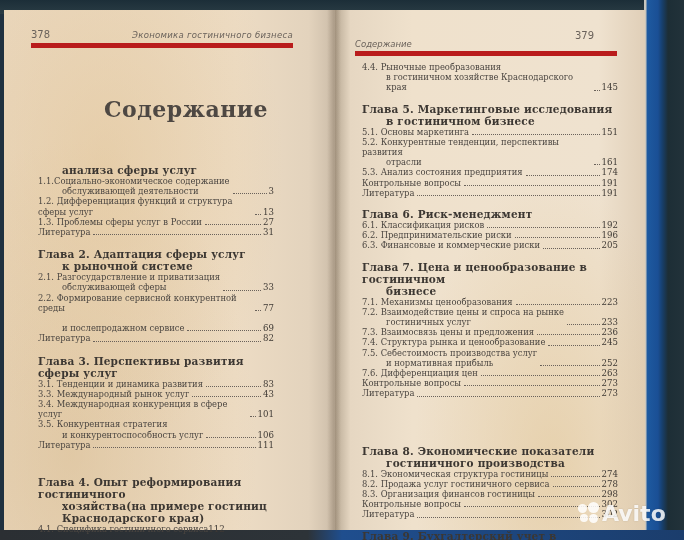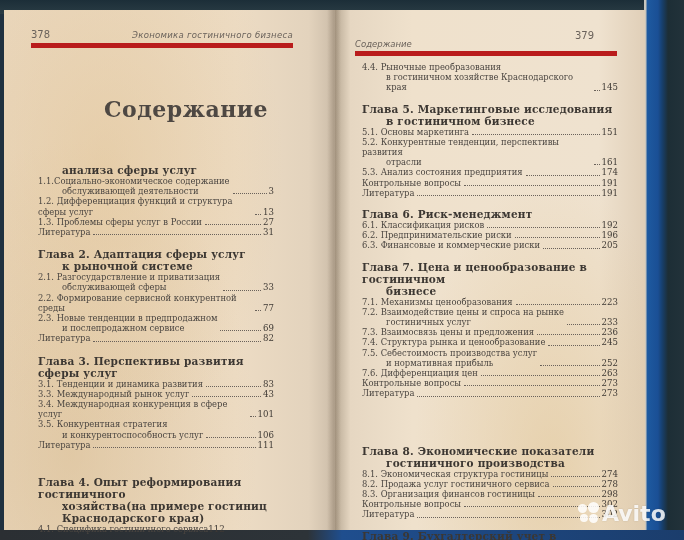--- a/index.html
+++ b/index.html
@@ -144,21 +144,21 @@
         <span class="text"><span class="line1">2.1. Разгосударствление и приватизация</span><br><span class="line2">обслуживающей сферы</span></span>
         <span class="dots"></span>
         <span class="page-num">33</span>
       </div>
       <div class="entry">
         <span class="text"><span class="line1">2.2. Формирование сервисной конкурентной среды</span></span>
         <span class="dots"></span>
         <span class="page-num">77</span>
       </div>
       <div class="entry">
-        <span class="text"><span class="line1">2.3. Новые тенденции в предпродажном</span><br><span class="line2">и послепродажном сервисе</span></span>
+        <span class="text"><br><span class="line2">и послепродажном сервисе</span></span>
         <span class="dots"></span>
         <span class="page-num">69</span>
       </div>
       <div class="entry">
         <span class="text"><span class="line1">Литература</span></span>
         <span class="dots"></span>
         <span class="page-num">82</span>
       </div>
     </div>
     <div class="chapter" style="margin-bottom: 26px;">

